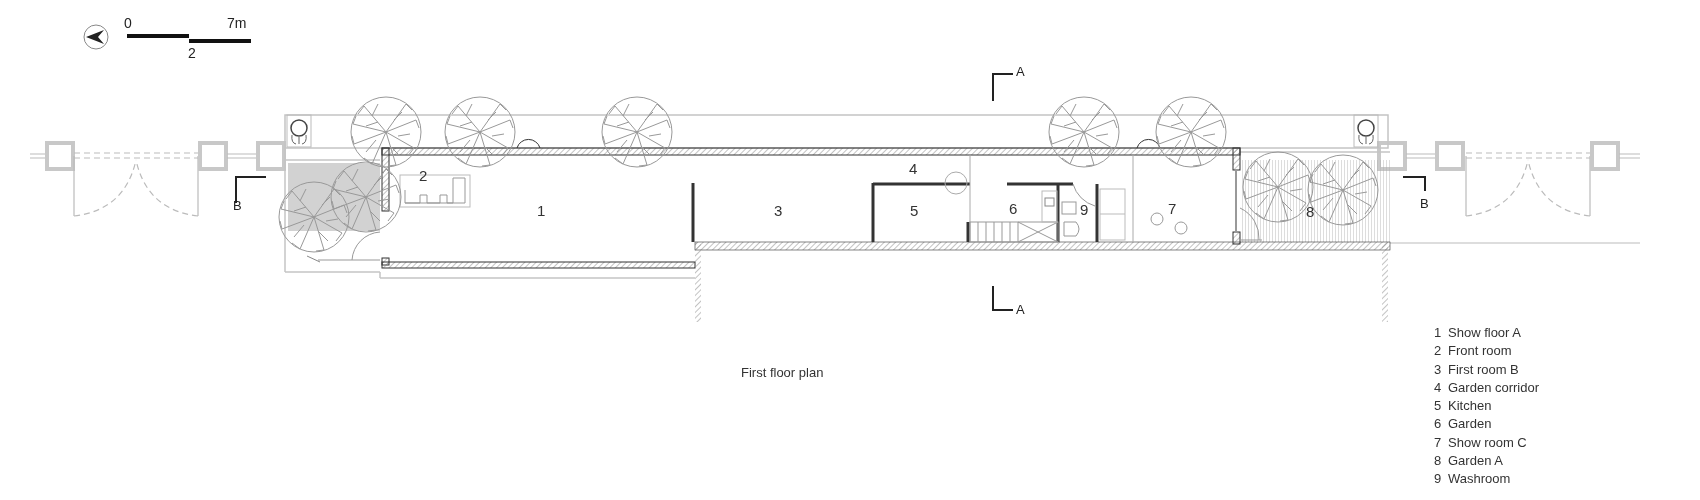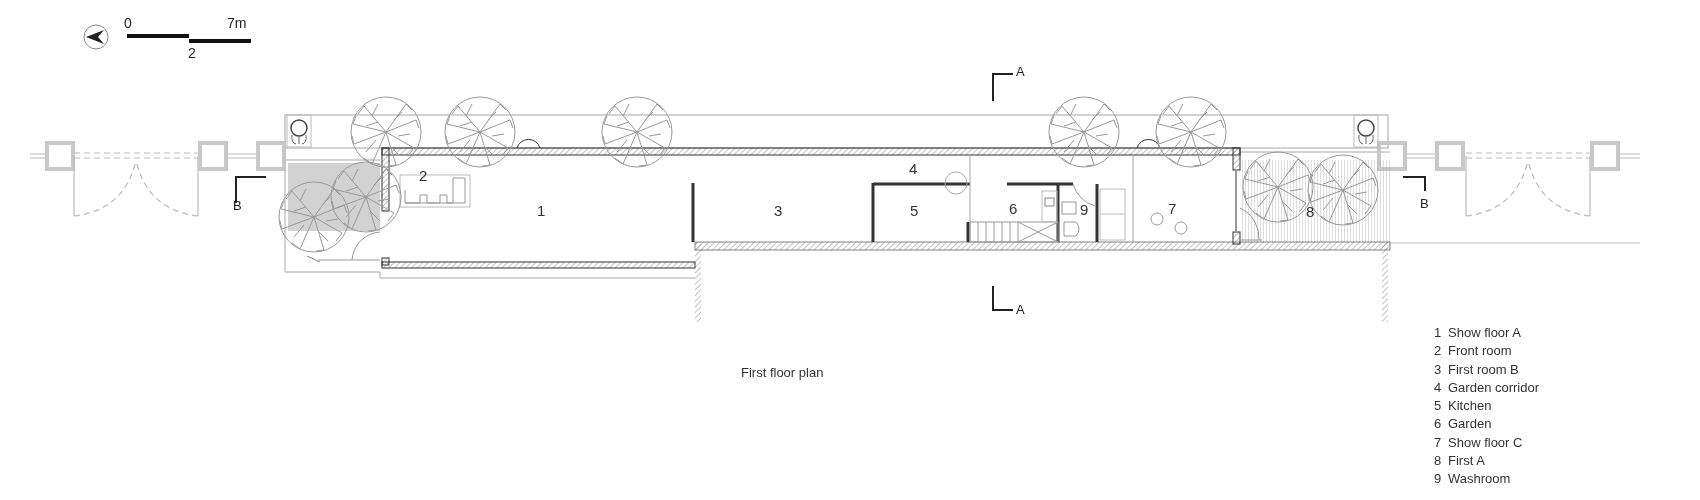--- a/index.html
+++ b/index.html
@@ -236,23 +236,23 @@
   <div class="legend-row">
       <span class="legend-num">5</span>
       <span>Kitchen</span>
     </div>
   <div class="legend-row">
       <span class="legend-num">6</span>
       <span>Garden</span>
     </div>
   <div class="legend-row">
       <span class="legend-num">7</span>
-      <span>Show floor C</span>
+      <span>Show room C</span>
     </div>
   <div class="legend-row">
       <span class="legend-num">8</span>
-      <span>First A</span>
+      <span>Garden A</span>
     </div>
   <div class="legend-row">
       <span class="legend-num">9</span>
       <span>Washroom</span>
     </div>
 </div>
 
 </body></html>

